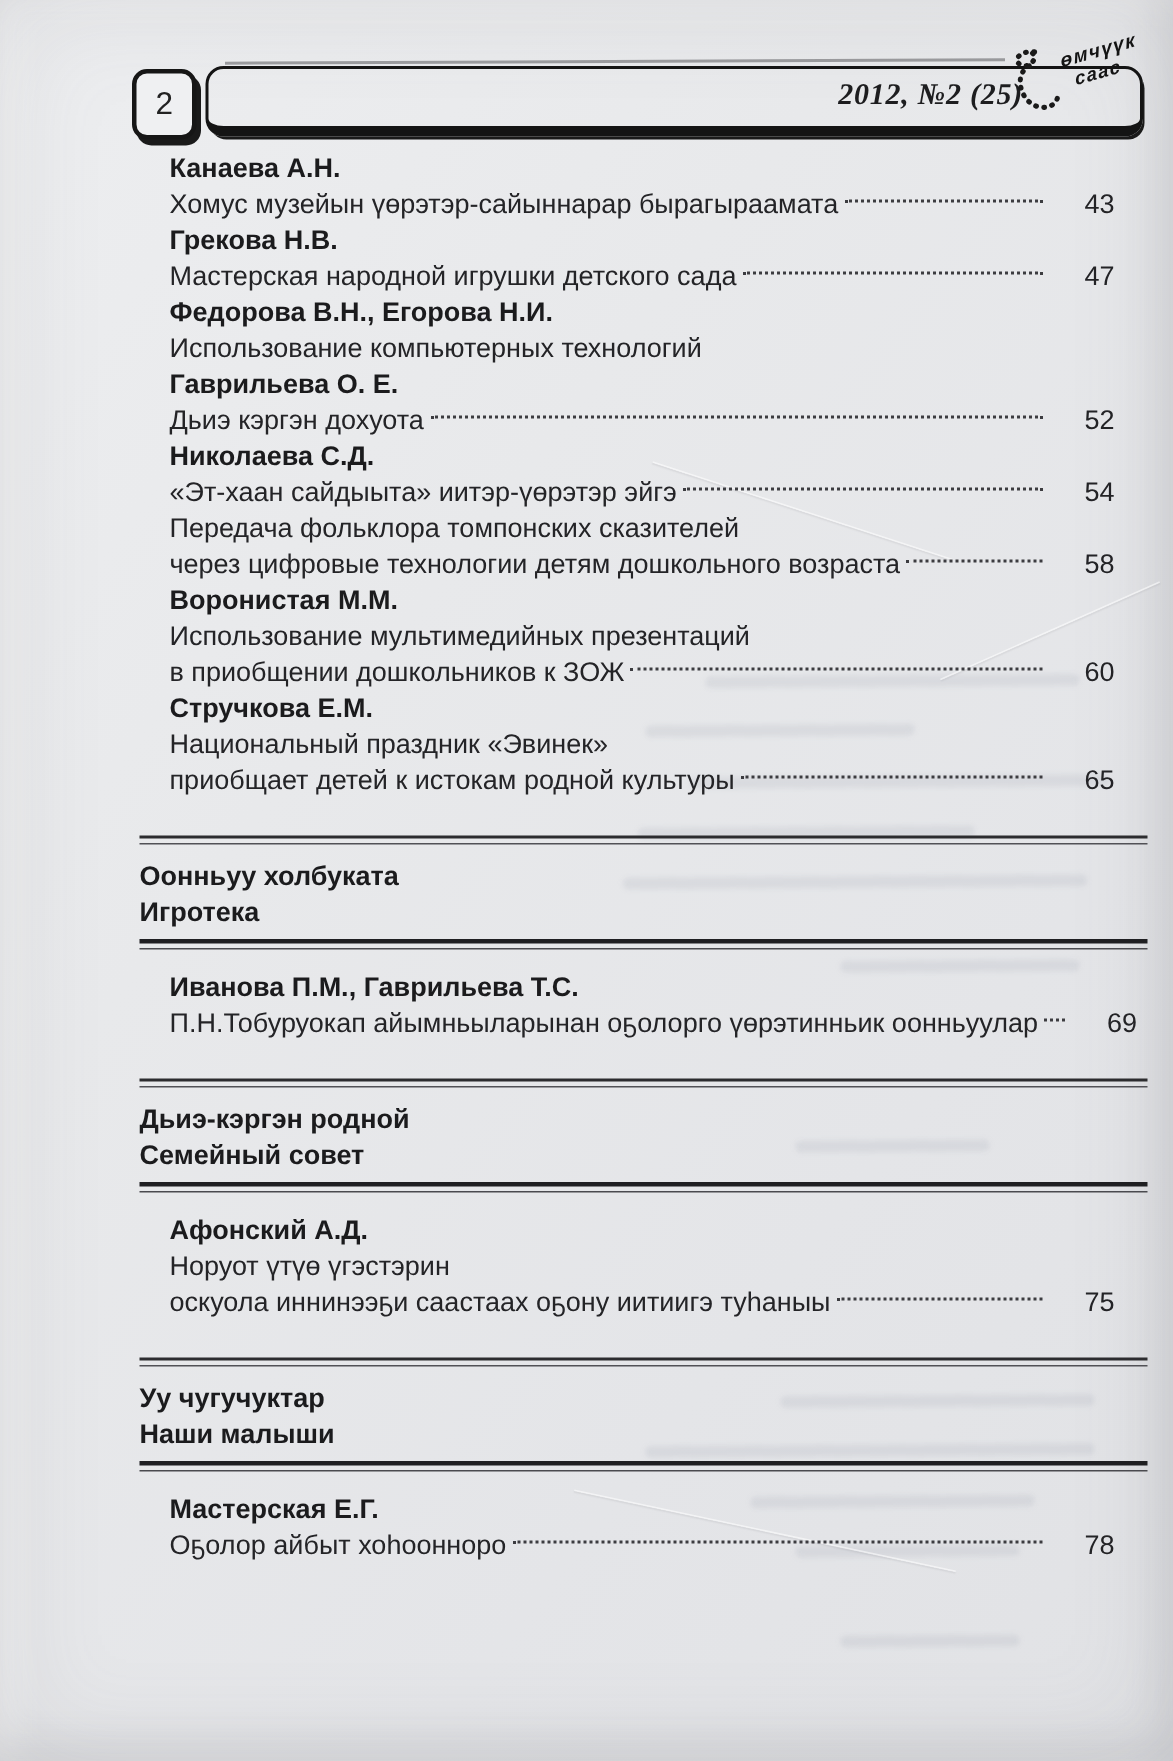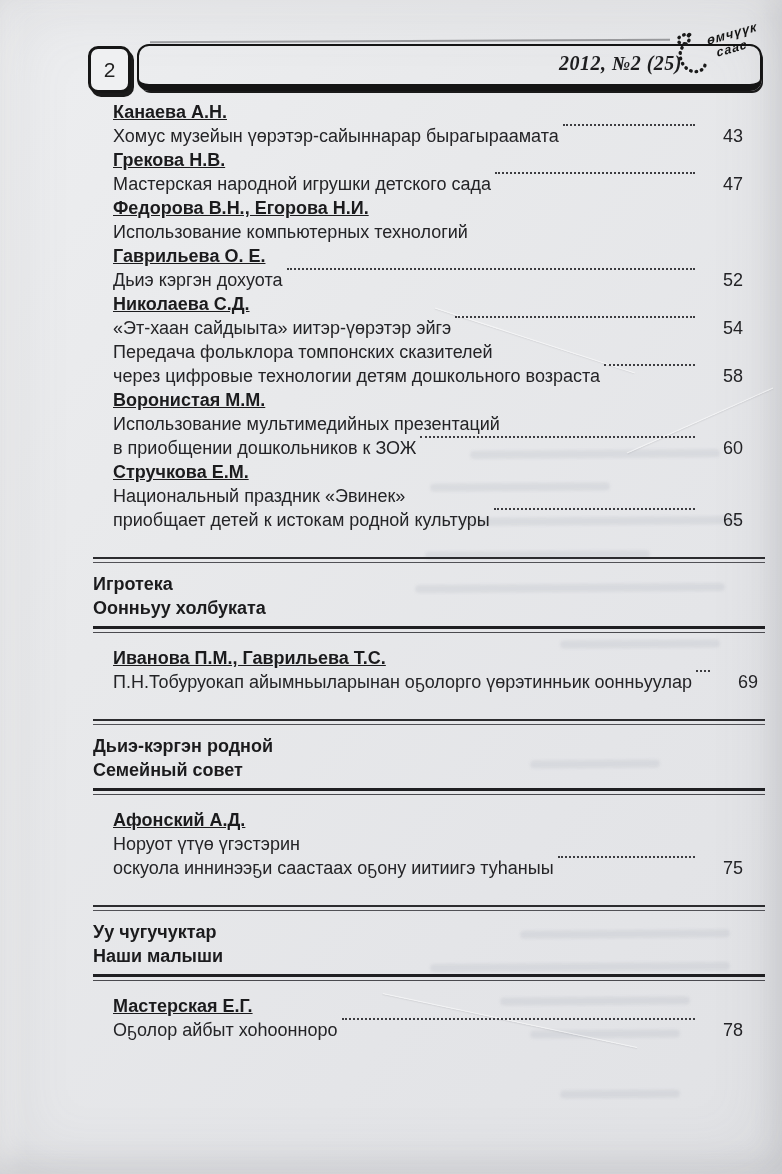--- a/index.html
+++ b/index.html
@@ -56,22 +56,22 @@
     font-style:italic;font-weight:bold;font-size:13px;color:#141414;
     letter-spacing:1px;transform:skewX(-8deg);
   }
   .logo-texts span:last-child{margin-left:6px;font-size:12.5px;}
   
   .toc{
     position:absolute;left:93px;top:100px;width:672px;
     font-size:18px;line-height:24px;
   }
   .entry{margin-left:20px;}
-  .author{font-weight:bold;color:#1b1b1d;text-decoration:underline;}
-  .tline{display:flex;align-items:flex-start;padding-right:22px;}
+  .author{font-weight:bold;color:#1b1b1d;}
+  .tline{display:flex;align-items:center;padding-right:22px;}
   .t{white-space:nowrap;}
   .leader{flex:1 1 auto;min-width:14px;border-bottom:2px dotted #3c3c40;
     margin:0 14px 4px 4px;}
   .pg{flex:0 0 34px;text-align:right;color:#232326;}
   .section{margin-top:25px;}
   .rule{width:100%;}
   .rule-thin{height:3px;border-top:2px solid #2c2c2f;border-bottom:1px solid #515156;margin-bottom:9px;}
   .rule-thick{height:3px;border-top:3px solid #1f1f22;border-bottom:1px solid #4a4a4f;margin-top:6px;margin-bottom:13px;}
   .sec-line{font-weight:bold;color:#1b1b1d;}
 </style>
@@ -180,22 +180,22 @@
           <span class="t">Национальный праздник «Эвинек»</span>
         </div>
         <div class="tline">
           <span class="t">приобщает детей к истокам родной культуры</span>
           <span class="leader"></span>
           <span class="pg">65</span>
         </div>
       </div>
       <div class="section">
         <div class="rule rule-thin"></div>
+        <div class="sec-line">Оонньуу холбуката</div>
         <div class="sec-line">Игротека</div>
-        <div class="sec-line">Оонньуу холбуката</div>
         <div class="rule rule-thick"></div>
       </div>
       <div class="entry">
         <div class="author">Иванова П.М., Гаврильева Т.С.</div>
         <div class="tline">
           <span class="t">П.Н.Тобуруокап айымньыларынан оҕолорго үөрэтинньик оонньуулар</span>
           <span class="leader"></span>
           <span class="pg">69</span>
         </div>
       </div>

